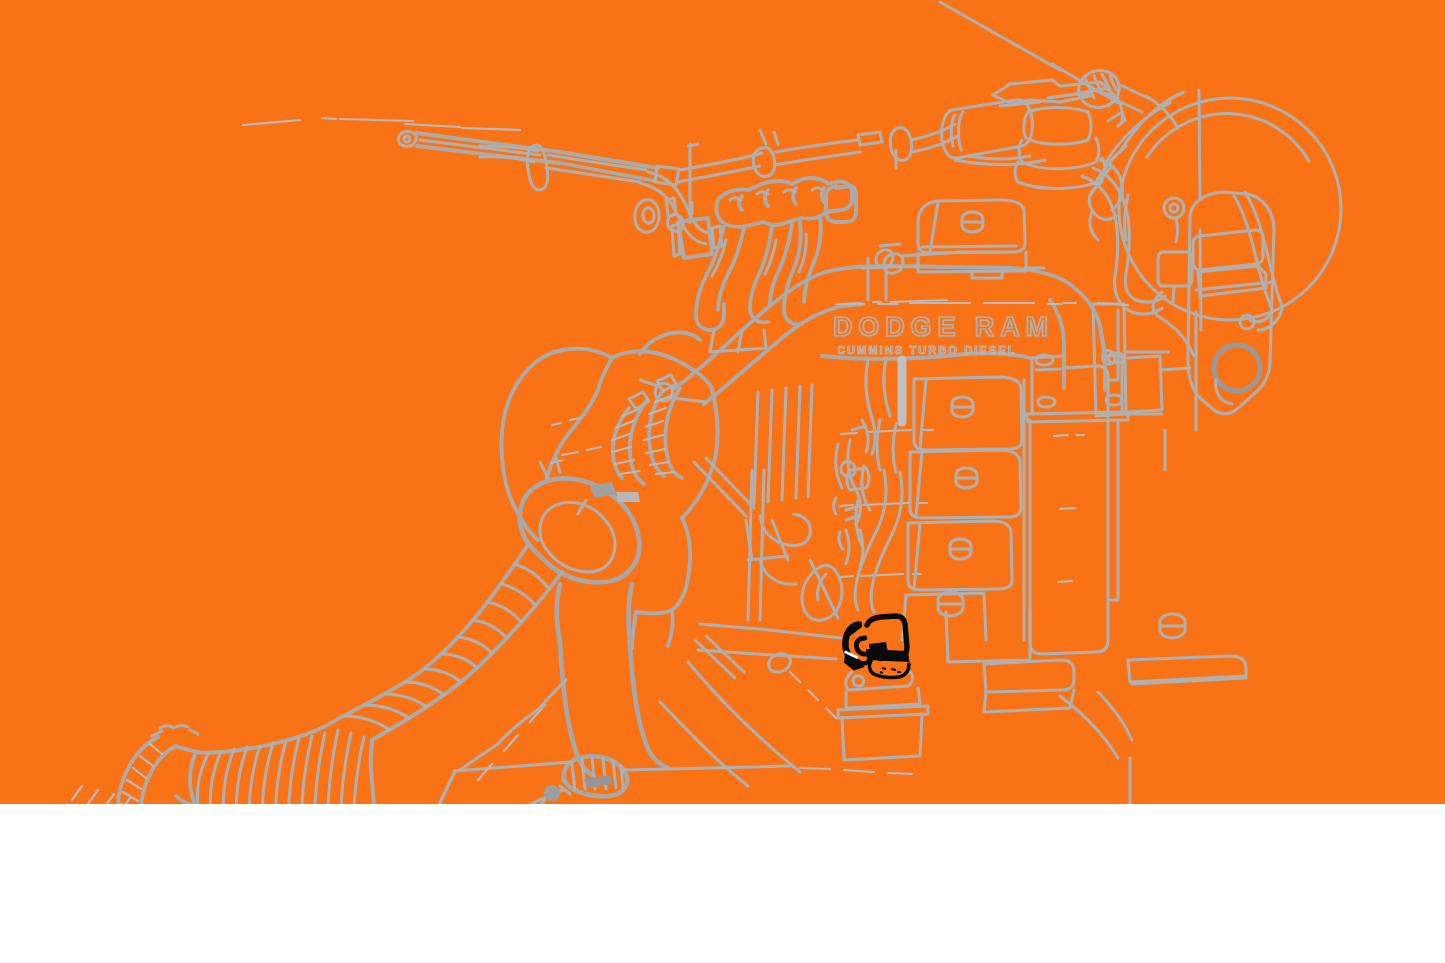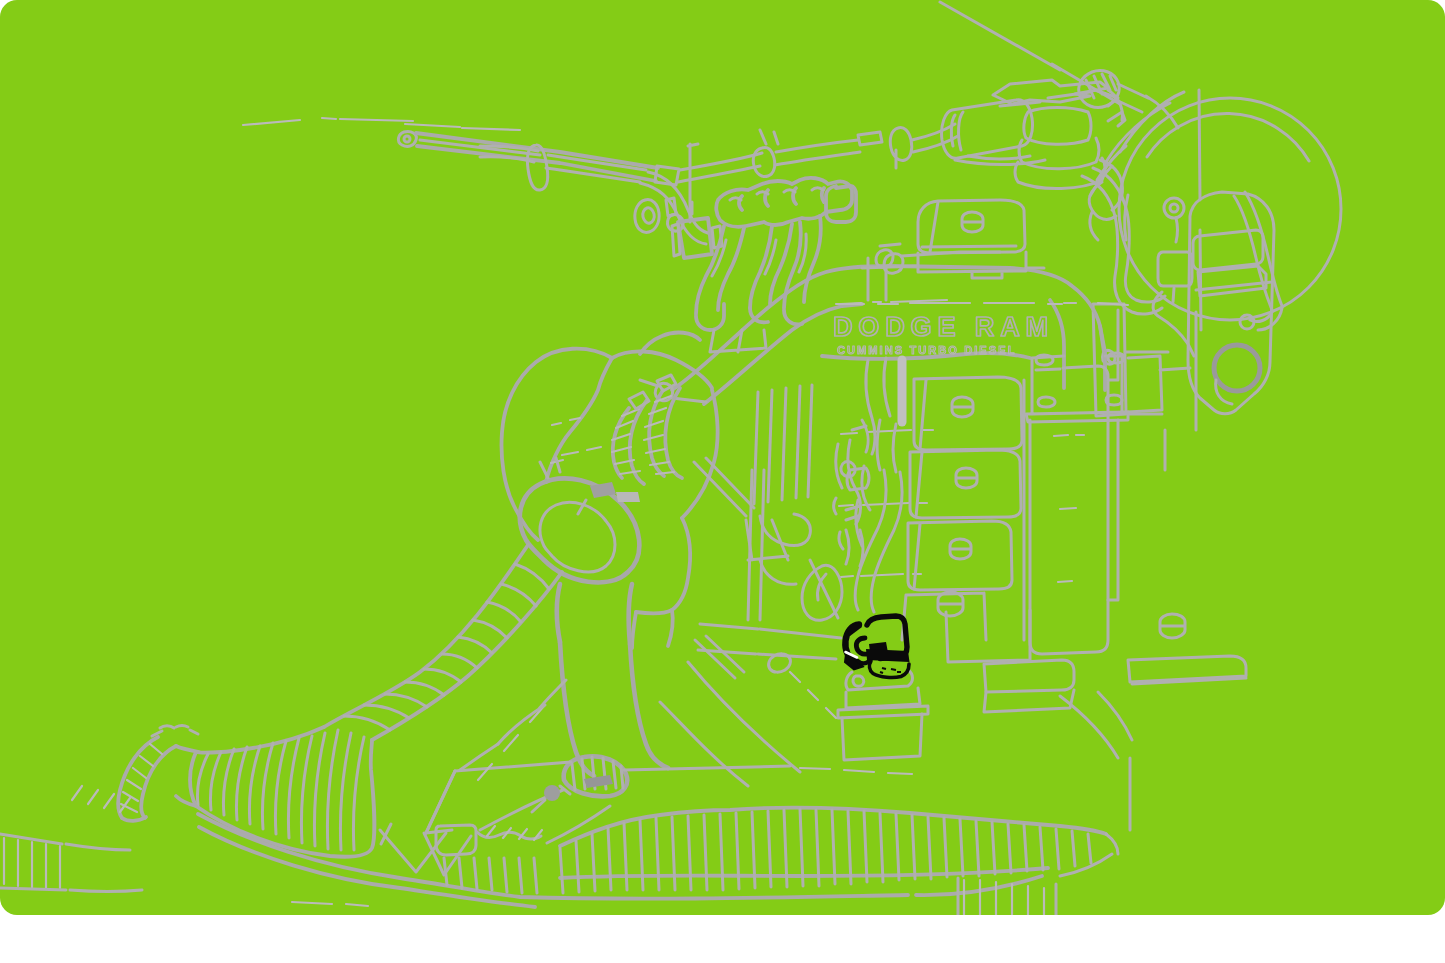--- a/index.html
+++ b/index.html
@@ -1,16 +1,16 @@
 <!DOCTYPE html>
 <html><head>
 <meta charset="utf-8">
 <style>
 html,body{margin:0;padding:0;background:#ffffff;}
-#wrap{position:relative;width:1445px;height:915px;overflow:hidden;background:#84cc16;border-radius:17px;}
+#wrap{position:relative;width:1445px;height:804px;overflow:hidden;background:#f97316;}
 svg{position:absolute;top:0;left:0;}
 .g{stroke:#b0b0b0;fill:none;stroke-width:3;stroke-linecap:round;stroke-linejoin:round;}
 .g3{stroke:#ababab;fill:none;stroke-width:3.8;stroke-linecap:round;stroke-linejoin:round;}
 .g4{stroke:#a8a8a8;fill:none;stroke-width:4.6;stroke-linecap:round;stroke-linejoin:round;}
 .thin{stroke:#bababa;fill:none;stroke-width:2.2;stroke-linecap:round;}
 </style>
 </head>
 <body>
 <div id="wrap">
 <svg width="1445" height="963" viewBox="0 0 1445 963">

